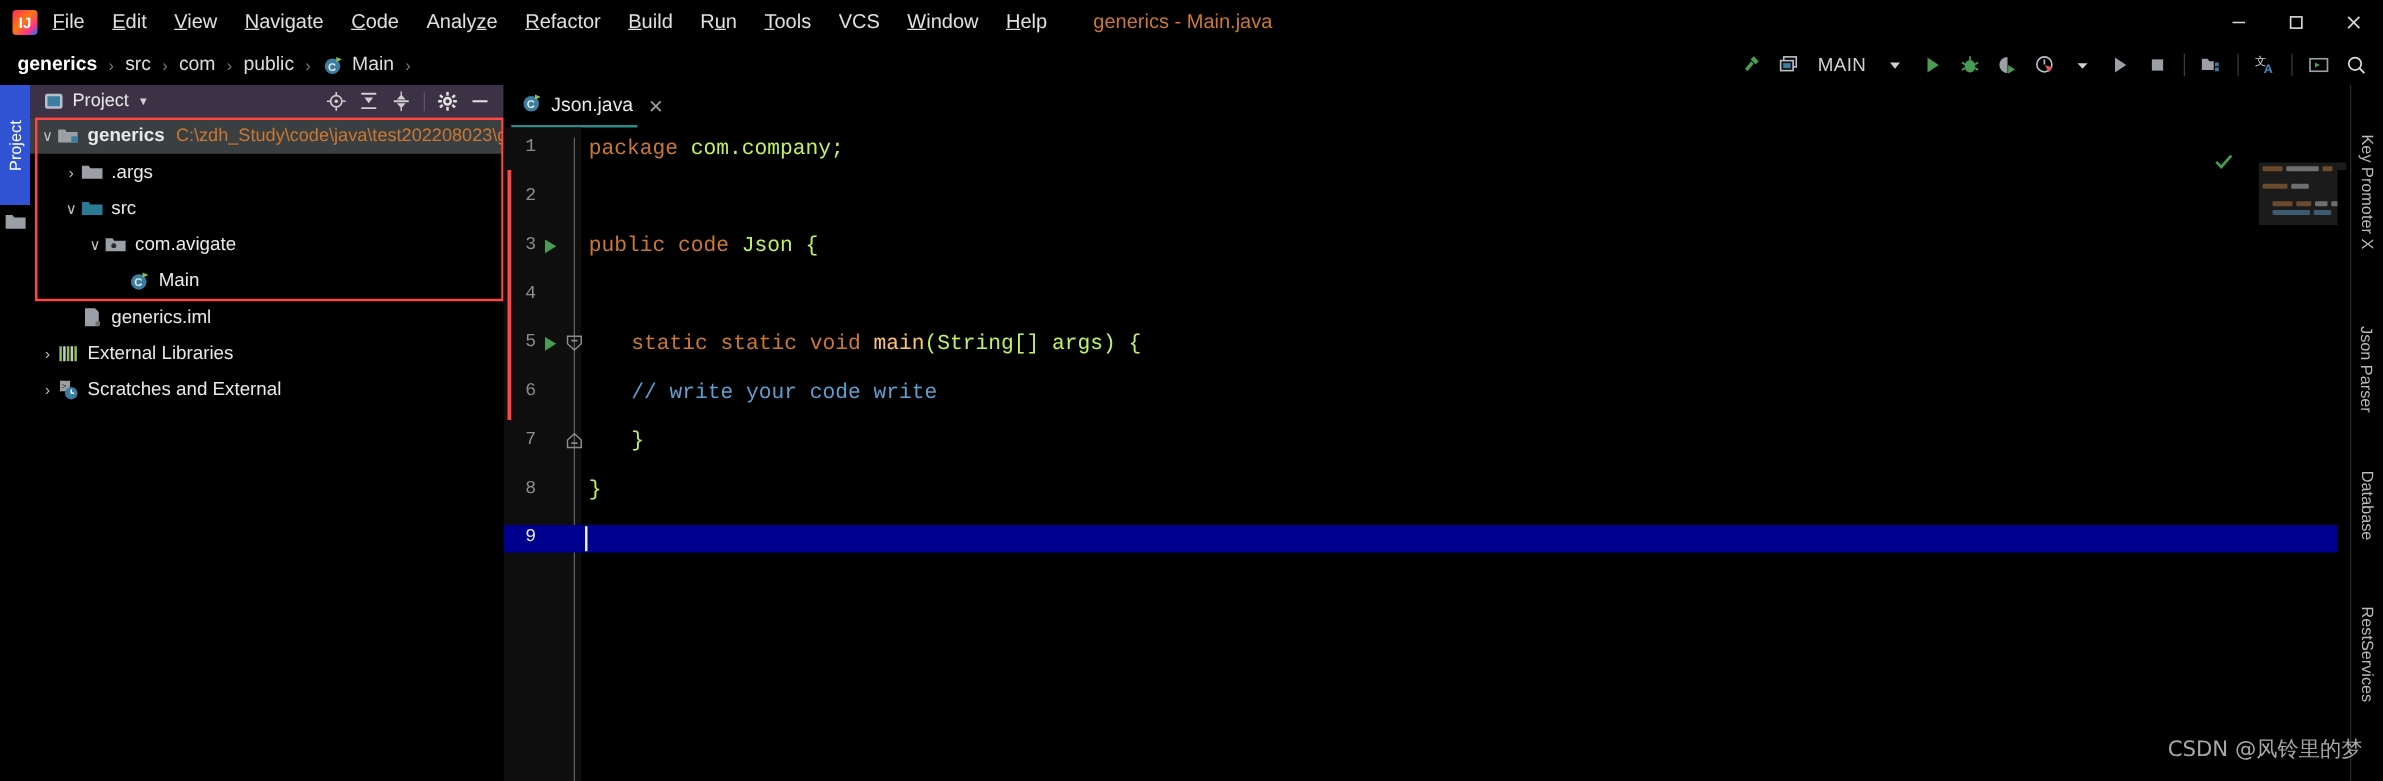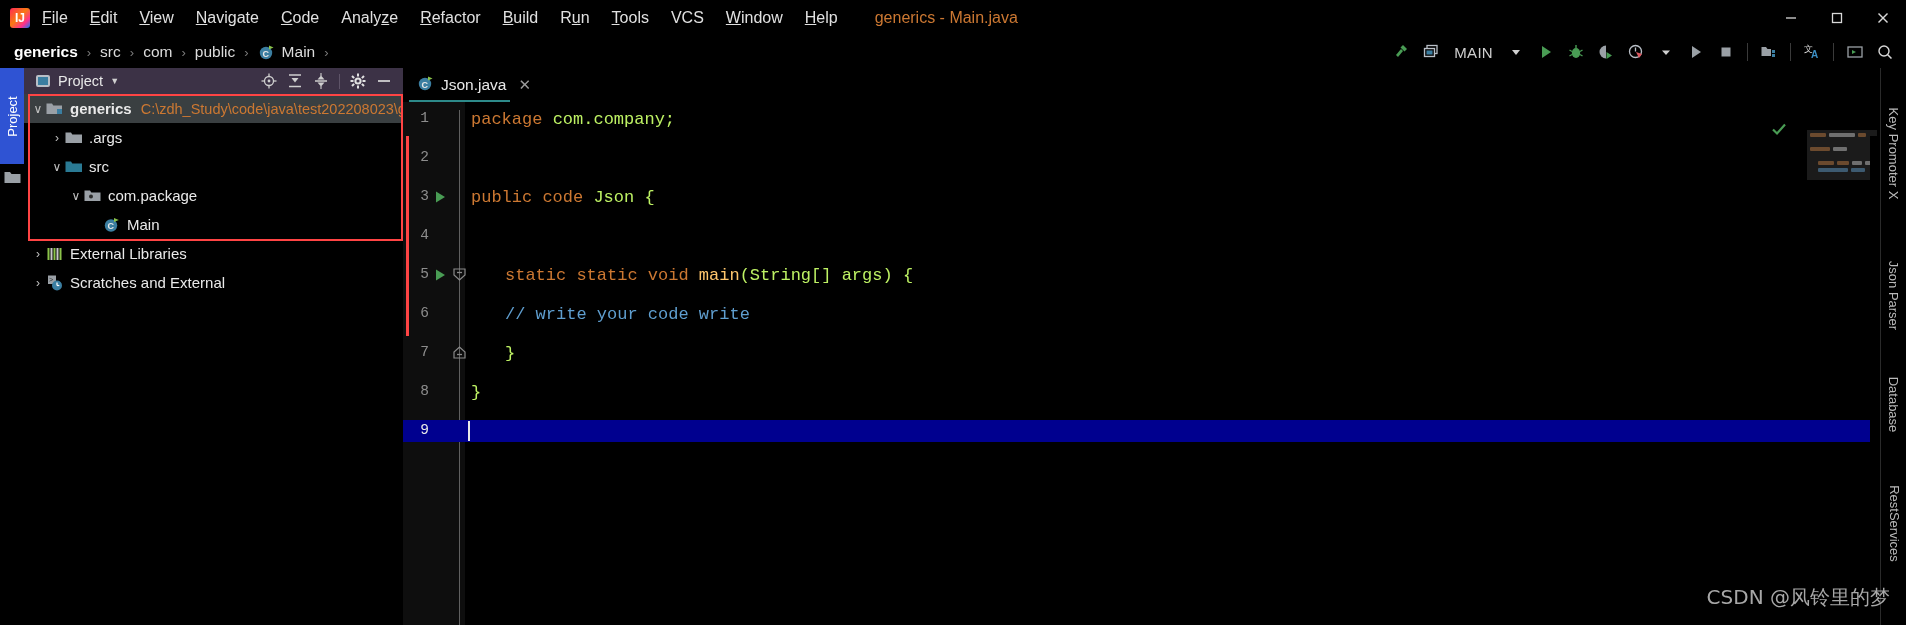--- a/index.html
+++ b/index.html
@@ -156,21 +156,21 @@
   .rs-item {
     position:absolute; left:0; width:26px; display:flex; align-items:center; justify-content:center;
   }
   .rs-item span {
     color:#b9b9b9; font-size:13px; white-space:nowrap;
     transform: rotate(90deg); transform-origin:center;
   }
 
   
   .watermark {
-    position:absolute; right:16px; bottom:14px; color:#a7a7a7; font-size:20px;
+    position:absolute; right:16px; bottom:14px; color:#a7a7a7; font-size:17px;
     font-family:"DejaVu Sans", sans-serif;
   }
 </style>
 </head>
 <body>
 
 <div id="app">
 
   <div class="menubar">
     <div class="ij-logo">
@@ -428,32 +428,42 @@
           <span class="tlabel">src</span>
         </div>
         <div class="trow">
           <span class="tw" style="margin-left: 44px;">∨</span>
           <span style="display: inline-flex; margin-right: 6px; width: 18px; height: 18px;">
             <svg class="ico" viewBox="0 0 18 18">
               <path d="M0.5 3.5 L6 3.5 L7.3 5.5 L16.5 5.5 L16.5 14 L0.5 14 Z" fill="#9aa0a6"></path>
               <circle cx="7" cy="9.5" r="2" fill="#2b2b2b"></circle>
             </svg>
           </span>
-          <span class="tlabel">com.package</span>
+          <span class="tlabel">com.avigate</span>
         </div>
         <div class="trow">
           <span class="tw" style="margin-left: 63px;"></span>
           <span style="display: inline-flex; margin-right: 6px; width: 18px; height: 18px;">
             <svg class="ico" viewBox="0 0 18 18">
               <circle cx="8" cy="9.5" r="6.2" fill="#3b7ea1"></circle>
               <text x="4.4" y="13" font-size="9" font-weight="bold" fill="#e8e8e8" font-family="Liberation Sans">C</text>
               <path d="M11 2 L15.8 4 L11 6 Z" fill="#8bc34a"></path>
             </svg>
           </span>
           <span class="tlabel">Main</span>
+        </div>
+        <div class="trow">
+          <span class="tw" style="margin-left: 25px;"></span>
+          <span style="display: inline-flex; margin-right: 6px; width: 18px; height: 18px;">
+            <svg class="ico" viewBox="0 0 18 18">
+              <path d="M3 1.5 L11 1.5 L14 4.5 L14 16 L3 16 Z" fill="#9aa0a6"></path>
+              <rect x="11.5" y="12" width="3.5" height="3.5" fill="#6e6e6e"></rect>
+            </svg>
+          </span>
+          <span class="tlabel">generics.iml</span>
         </div>
         <div class="trow">
           <span class="tw" style="margin-left: 6px;">›</span>
           <span style="display: inline-flex; margin-right: 6px; width: 18px; height: 18px;">
             <svg class="ico" viewBox="0 0 18 18">
               <rect x="1.5" y="3" width="2" height="12" fill="#8bc34a"></rect>
               <rect x="4.5" y="3" width="2" height="12" fill="#c9c9c9"></rect>
               <rect x="7.5" y="3" width="2" height="12" fill="#8bc34a"></rect>
               <rect x="10.5" y="3" width="2" height="12" fill="#c9c9c9"></rect>
               <rect x="13.5" y="3" width="2" height="12" fill="#8bc34a"></rect>

